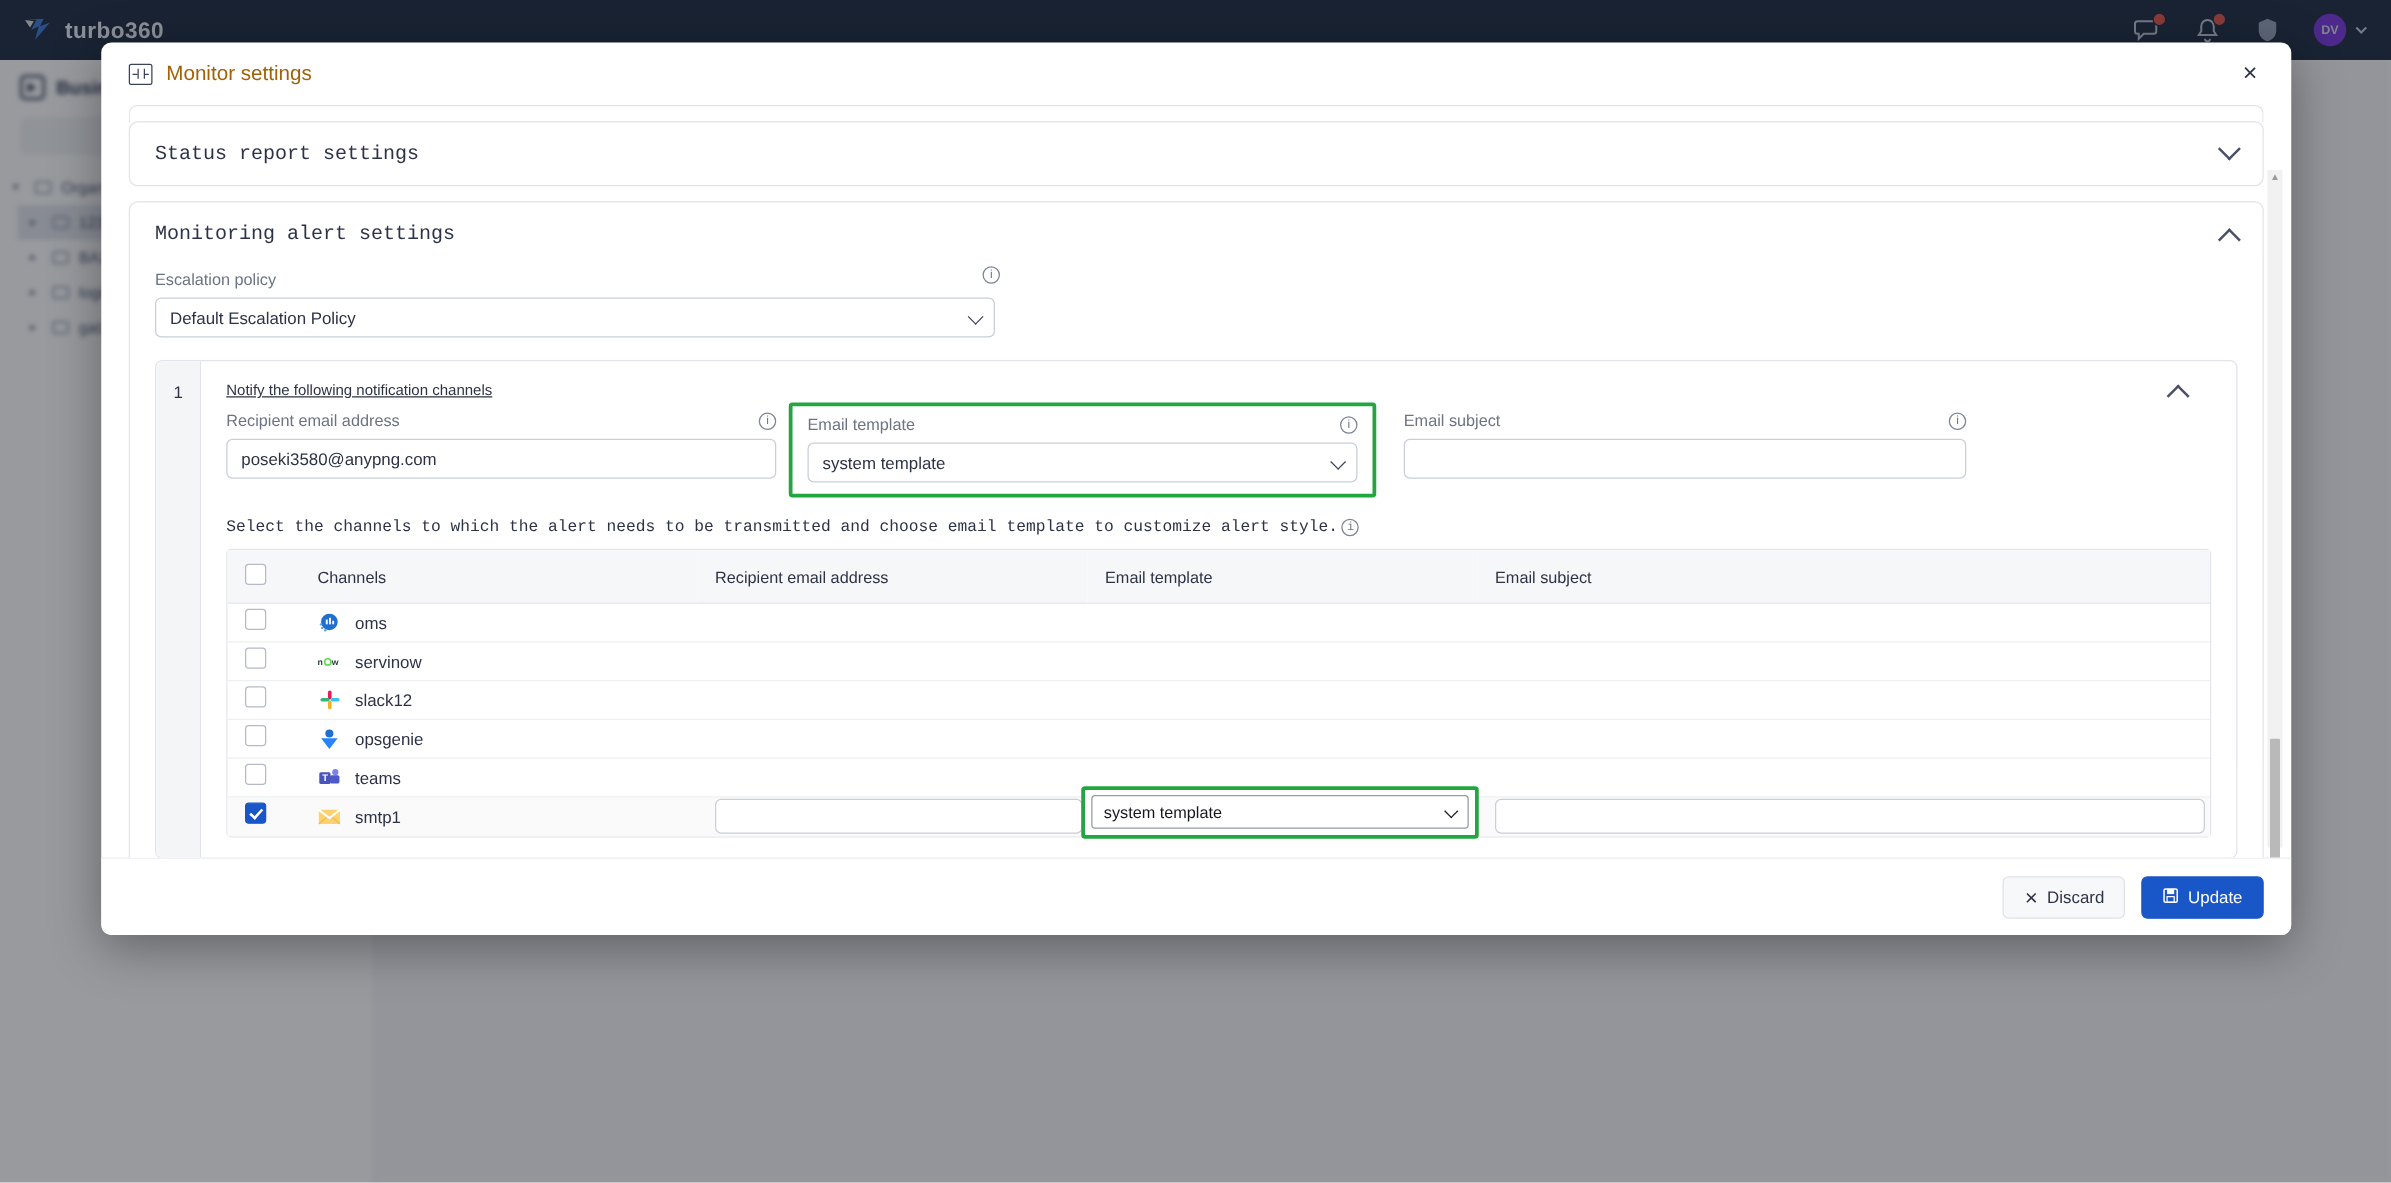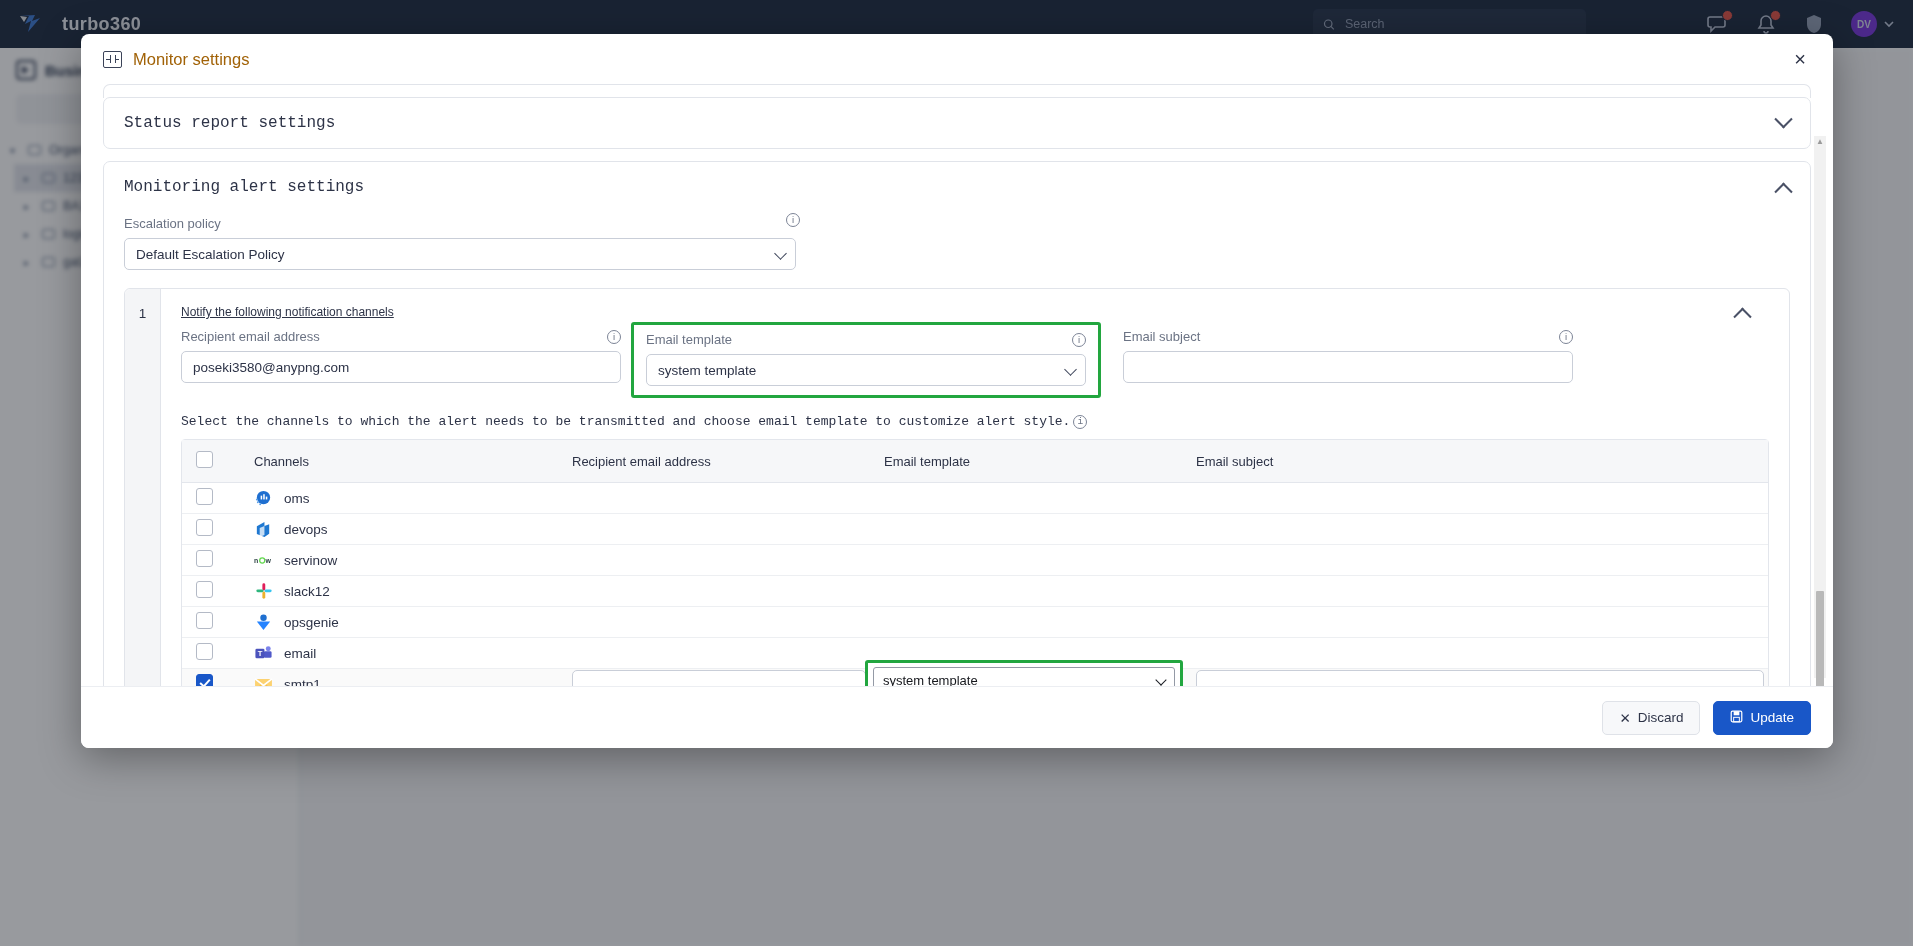--- a/index.html
+++ b/index.html
@@ -12,21 +12,21 @@
   }
 
   
   #app-bg { position: absolute; inset: 0; }
 
   .topbar {
     position: absolute; top: 0; left: 0; right: 0; height: 48px;
     background: #0d1b33;
     display: flex; align-items: center;
   }
-  .brand { display: flex; align-items: center; gap: 18px; padding-left: 18px; width: 300px; }
+  .brand { display: flex; align-items: center; gap: 8px; padding-left: 18px; width: 300px; }
   .brand-logo { width: 26px; height: 22px; position: relative; }
   .brand-name { color: #e8ecf4; font-size: 18px; letter-spacing: .4px; font-weight: 600; }
 
   .search-wrap {
     position: absolute; left: 1313px; top: 9px; width: 273px; height: 30px;
     background: #16253f; border-radius: 5px;
     display: flex; align-items: center; gap: 8px; padding: 0 10px;
   }
   .search-input {
     background: transparent; border: 0; outline: none;
@@ -312,27 +312,20 @@
     <div class="brand">
       <span class="brand-logo">
         <svg viewBox="0 0 26 22" width="26" height="22">
           <path d="M2 3 L11 3 L7 11 L13 8 L10 19 L22 5 L14 8 L17 2 Z" fill="#2f6fd0"></path>
           <path d="M2 3 L9 4 L6 9 Z" fill="#ffffff" opacity=".85"></path>
         </svg>
       </span>
       <span class="brand-name">turbo360</span>
     </div>
 
-    <div class="search-wrap">
-      <svg width="13" height="13" viewBox="0 0 16 16">
-        <circle cx="7" cy="7" r="5" fill="none" stroke="#9aa6bd" stroke-width="1.6"></circle>
-        <line x1="10.6" y1="10.6" x2="14.5" y2="14.5" stroke="#9aa6bd" stroke-width="1.6"></line>
-      </svg>
-      <input class="search-input" placeholder="Search" style="">
-    </div>
 
     <div class="top-icons">
       <span class="ticon">
         <svg viewBox="0 0 22 22" width="22" height="22">
           <path d="M3 4h13a2 2 0 0 1 2 2v6a2 2 0 0 1-2 2H8l-4 4v-4H3a2 2 0 0 1-2-2V6a2 2 0 0 1 2-2z" fill="none" stroke="#b9c4d8" stroke-width="1.6"></path>
         </svg>
         <span class="badge-dot"></span>
       </span>
       <span class="ticon">
         <svg viewBox="0 0 22 22" width="22" height="22">
@@ -475,37 +468,20 @@
                           </svg>
                         </span>
                         <span>oms</span>
                       </span>
                     </td>
                     <td></td>
                     <td></td>
                     <td></td>
                   </tr>
 
-                  <tr>
-                    <td><span class="cbx"></span></td>
-                    <td>
-                      <span class="ch-cell">
-                        <span class="ic">
-                          <svg viewBox="0 0 20 20" width="19" height="19">
-                            <path d="M3 6.5l8-4.5v4.2l5-1.8v10.1l-5 3.5-8-3.3z" fill="#1f78d1"></path>
-                            <path d="M11 6.2v9.6l-5 2.2V8.4z" fill="#fff" opacity=".75"></path>
-                          </svg>
-                        </span>
-                        <span>devops</span>
-                      </span>
-                    </td>
-                    <td></td>
-                    <td></td>
-                    <td></td>
-                  </tr>
 
                   <tr>
                     <td><span class="cbx"></span></td>
                     <td>
                       <span class="ch-cell">
                         <span class="ic">
                           <svg viewBox="0 0 30 14" width="24" height="13">
                             <text x="0" y="11" font-family="Liberation Sans, sans-serif" font-size="11" font-weight="700" fill="#293e40">n</text>
                             <circle cx="13" cy="7" r="4" fill="none" stroke="#62d84e" stroke-width="2"></circle>
                             <text x="18" y="11" font-family="Liberation Sans, sans-serif" font-size="11" font-weight="700" fill="#293e40">w</text>
@@ -562,21 +538,21 @@
                     <td>
                       <span class="ch-cell">
                         <span class="ic">
                           <svg viewBox="0 0 20 20" width="19" height="19">
                             <circle cx="15" cy="5" r="2.6" fill="#7b83eb"></circle>
                             <rect x="10.5" y="7.5" width="8" height="7" rx="1.4" fill="#5059c9"></rect>
                             <rect x="1.5" y="5" width="9.5" height="10" rx="1.4" fill="#4b53bc"></rect>
                             <text x="4" y="12.6" font-family="Liberation Sans, sans-serif" font-size="8" font-weight="700" fill="#fff">T</text>
                           </svg>
                         </span>
-                        <span>email</span>
+                        <span>teams</span>
                       </span>
                     </td>
                     <td></td>
                     <td></td>
                     <td></td>
                   </tr>
 
                   <tr class="row-smtp">
                     <td>
                       <span class="cbx checked"></span>

